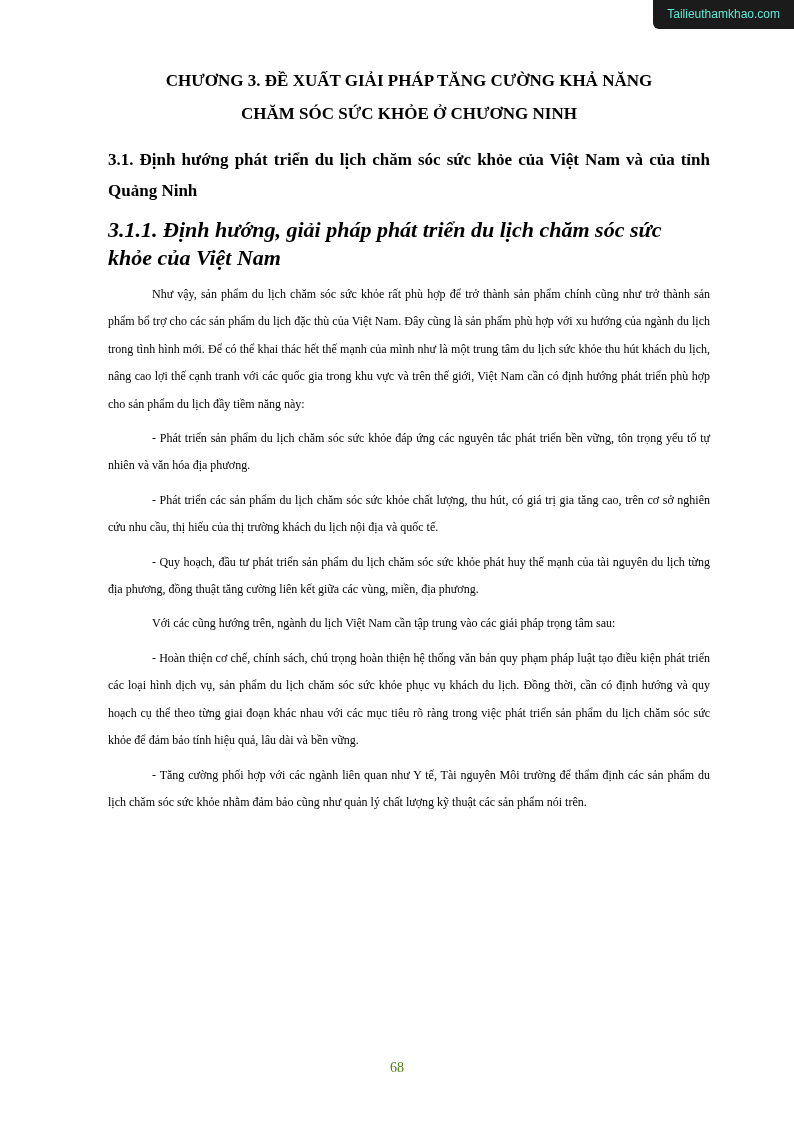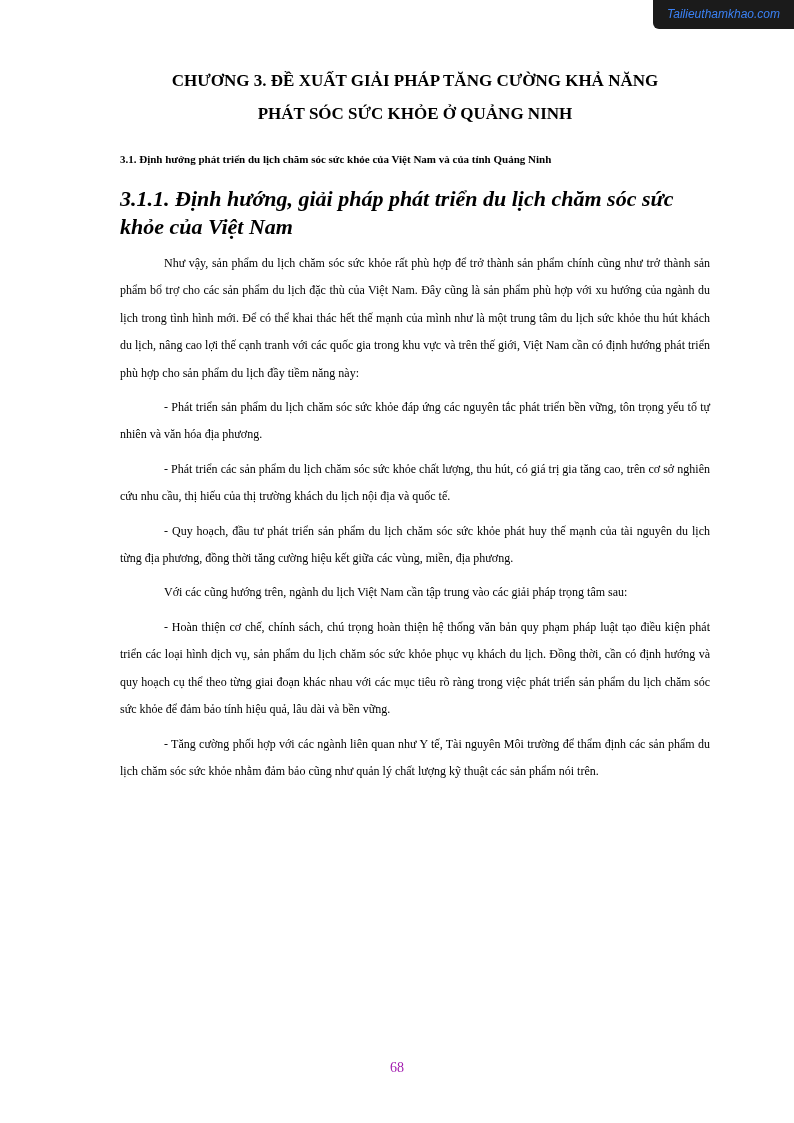--- a/index.html
+++ b/index.html
@@ -12,44 +12,43 @@
     background: #ffffff;
     color: #000000;
     font-family: "Liberation Serif", "DejaVu Serif", serif;
     overflow: hidden;
   }
   .watermark {
     position: absolute;
     top: 0;
     right: 0;
     background: #1b1b1b;
-    color: #3b82f6;
+    color: #5eead4;
     font-family: "Liberation Sans", "DejaVu Sans", sans-serif;
     font-size: 12px;
     line-height: 12px;
     padding: 8px 14px 9px 14px;
     border-bottom-left-radius: 6px;
-    font-style: italic;
   }
   .content {
     position: absolute;
-    left: 120px;
+    left: 108px;
     right: 84px;
     top: 64px;
   }
   .chapter-title {
     font-size: 17px;
     font-weight: bold;
     text-align: center;
     line-height: 33px;
     margin: 0 0 14px 0;
   }
   .chapter-title .line { display: block; }
   .section-heading {
-    font-size: 11px;
+    font-size: 17px;
     font-weight: bold;
     line-height: 31px;
     text-align: justify;
     margin: 0 0 7px 0;
   }
   .subsection-heading {
     font-size: 22px;
     font-weight: bold;
     font-style: italic;
     line-height: 28px;
@@ -62,47 +61,47 @@
     text-indent: 44px;
     margin: 0 0 7px 0;
   }
   .page-number {
     position: absolute;
     bottom: 47px;
     left: 0;
     width: 100%;
     text-align: center;
     font-size: 14px;
-    color: #a21caf;
+    color: #4d7c0f;
   }
 </style>
 </head>
 <body>
 
 <div class="page">
 
   <div class="watermark">
     <span>Tailieuthamkhao.com</span>
   </div>
 
   <div class="content">
 
     <h1 class="chapter-title">
       <span class="line">CHƯƠNG 3. ĐỀ XUẤT GIẢI PHÁP TĂNG CƯỜNG KHẢ NĂNG</span>
-      <span class="line">PHÁT SÓC SỨC KHỎE Ở QUẢNG NINH</span>
+      <span class="line">CHĂM SÓC SỨC KHỎE Ở CHƯƠNG NINH</span>
     </h1>
 
     <h2 class="section-heading">3.1. Định hướng phát triển du lịch chăm sóc sức khỏe của Việt Nam và của tỉnh Quảng Ninh</h2>
 
     <h3 class="subsection-heading">3.1.1. Định hướng, giải pháp phát triển du lịch chăm sóc sức khỏe của Việt Nam</h3>
 
     <p class="body-para">Như vậy, sản phẩm du lịch chăm sóc sức khỏe rất phù hợp để trở thành sản phẩm chính cũng như trở thành sản phẩm bổ trợ cho các sản phẩm du lịch đặc thù của Việt Nam. Đây cũng là sản phẩm phù hợp với xu hướng của ngành du lịch trong tình hình mới. Để có thể khai thác hết thế mạnh của mình như là một trung tâm du lịch sức khỏe thu hút khách du lịch, nâng cao lợi thế cạnh tranh với các quốc gia trong khu vực và trên thế giới, Việt Nam cần có định hướng phát triển phù hợp cho sản phẩm du lịch đầy tiềm năng này:</p>
     <p class="body-para">- Phát triển sản phẩm du lịch chăm sóc sức khỏe đáp ứng các nguyên tắc phát triển bền vững, tôn trọng yếu tố tự nhiên và văn hóa địa phương.</p>
     <p class="body-para">- Phát triển các sản phẩm du lịch chăm sóc sức khỏe chất lượng, thu hút, có giá trị gia tăng cao, trên cơ sở nghiên cứu nhu cầu, thị hiếu của thị trường khách du lịch nội địa và quốc tế.</p>
-    <p class="body-para">- Quy hoạch, đầu tư phát triển sản phẩm du lịch chăm sóc sức khỏe phát huy thế mạnh của tài nguyên du lịch từng địa phương, đồng thời tăng cường hiệu kết giữa các vùng, miền, địa phương.</p>
+    <p class="body-para">- Quy hoạch, đầu tư phát triển sản phẩm du lịch chăm sóc sức khỏe phát huy thế mạnh của tài nguyên du lịch từng địa phương, đồng thuật tăng cường liên kết giữa các vùng, miền, địa phương.</p>
     <p class="body-para">Với các cũng hướng trên, ngành du lịch Việt Nam cần tập trung vào các giải pháp trọng tâm sau:</p>
     <p class="body-para">- Hoàn thiện cơ chế, chính sách, chú trọng hoàn thiện hệ thống văn bản quy phạm pháp luật tạo điều kiện phát triển các loại hình dịch vụ, sản phẩm du lịch chăm sóc sức khỏe phục vụ khách du lịch. Đồng thời, cần có định hướng và quy hoạch cụ thể theo từng giai đoạn khác nhau với các mục tiêu rõ ràng trong việc phát triển sản phẩm du lịch chăm sóc sức khỏe để đảm bảo tính hiệu quả, lâu dài và bền vững.</p>
     <p class="body-para">- Tăng cường phối hợp với các ngành liên quan như Y tế, Tài nguyên Môi trường để thẩm định các sản phẩm du lịch chăm sóc sức khỏe nhằm đảm bảo cũng như quản lý chất lượng kỹ thuật các sản phẩm nói trên.</p>
 
   </div>
 
   <div class="page-number">68</div>
 
 </div>
 

